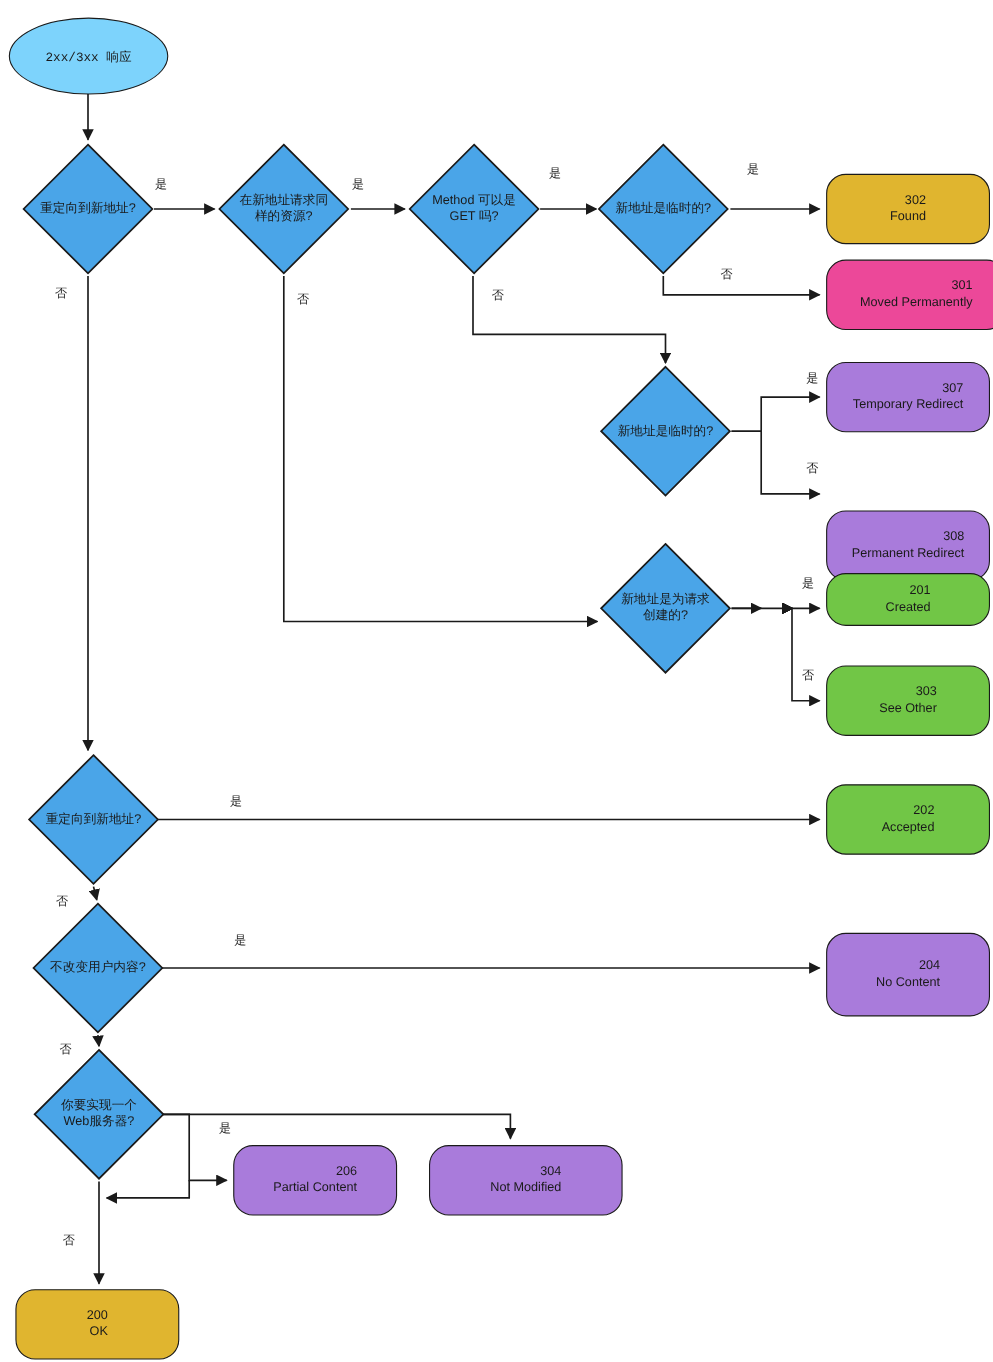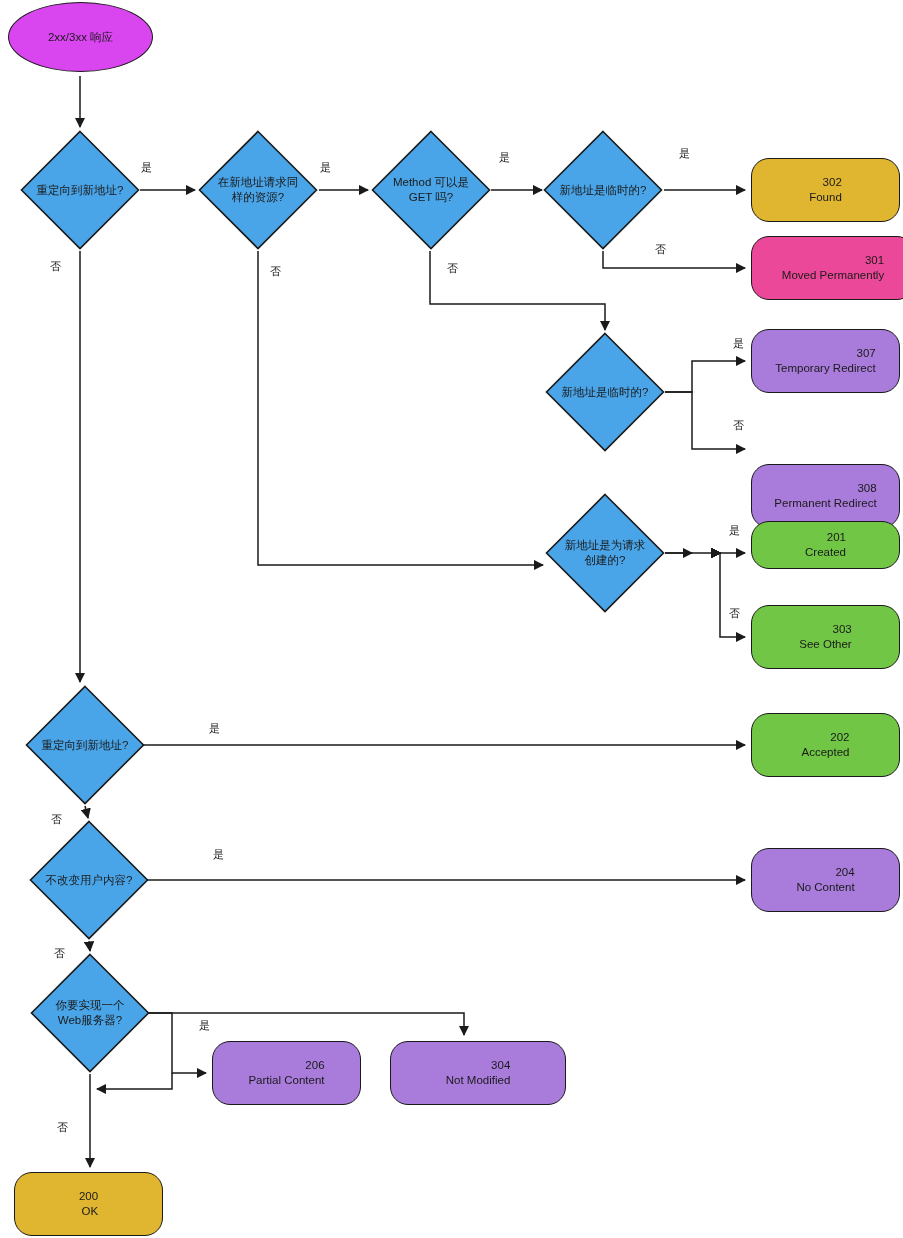--- a/index.html
+++ b/index.html
@@ -80,21 +80,21 @@
       <path d="M 146 1013 L 172 1013 L 172 1073 L 206 1073"></path>
 
       <path d="M 172 1073 L 172 1089 L 97 1089"></path>
 
       <path d="M 146 1013 L 464 1013 L 464 1035"></path>
 
       <path d="M 90 1074 L 90 1167"></path>
     </g>
   </svg>
 
-  <div class="node ellipse" style="left:8px;top:2px;width:145px;height:70px;background:#d946ef;">
+  <div class="node ellipse" style="left:8px;top:16px;width:145px;height:70px;background:#7dd3fc;font-family:Liberation Mono, monospace;">
     <span>2xx/3xx 响应</span>
   </div>
 
   <div class="node diamond" style="left:20px;top:130px;width:120px;height:120px;">
     <svg class="dshape" viewBox="0 0 120 120">
       <polygon points="60,1.5 118.5,60 60,118.5 1.5,60" fill="#4AA5E8" stroke="#1A1A1A" stroke-width="1.6"></polygon>
     </svg>
     <div class="dlabel">重定向到新地址?</div>
   </div>
 
@@ -196,21 +196,21 @@
     </div>
   </div>
 
   <div class="node term" style="left:751px;top:713px;width:149px;height:64px;background:#71C646;">
     <div class="lines">
       <span class="code">202</span>
       <span class="desc">Accepted</span>
     </div>
   </div>
 
-  <div class="node term" style="left:751px;top:848px;width:149px;height:64px;background:#A97BDB;">
+  <div class="node term" style="left:751px;top:848px;width:149px;height:76px;background:#A97BDB;">
     <div class="lines">
       <span class="code">204</span>
       <span class="desc">No Content</span>
     </div>
   </div>
 
   <div class="node term" style="left:212px;top:1041px;width:149px;height:64px;background:#A97BDB;">
     <div class="lines">
       <span class="code">206</span>
       <span class="desc">Partial Content</span>

